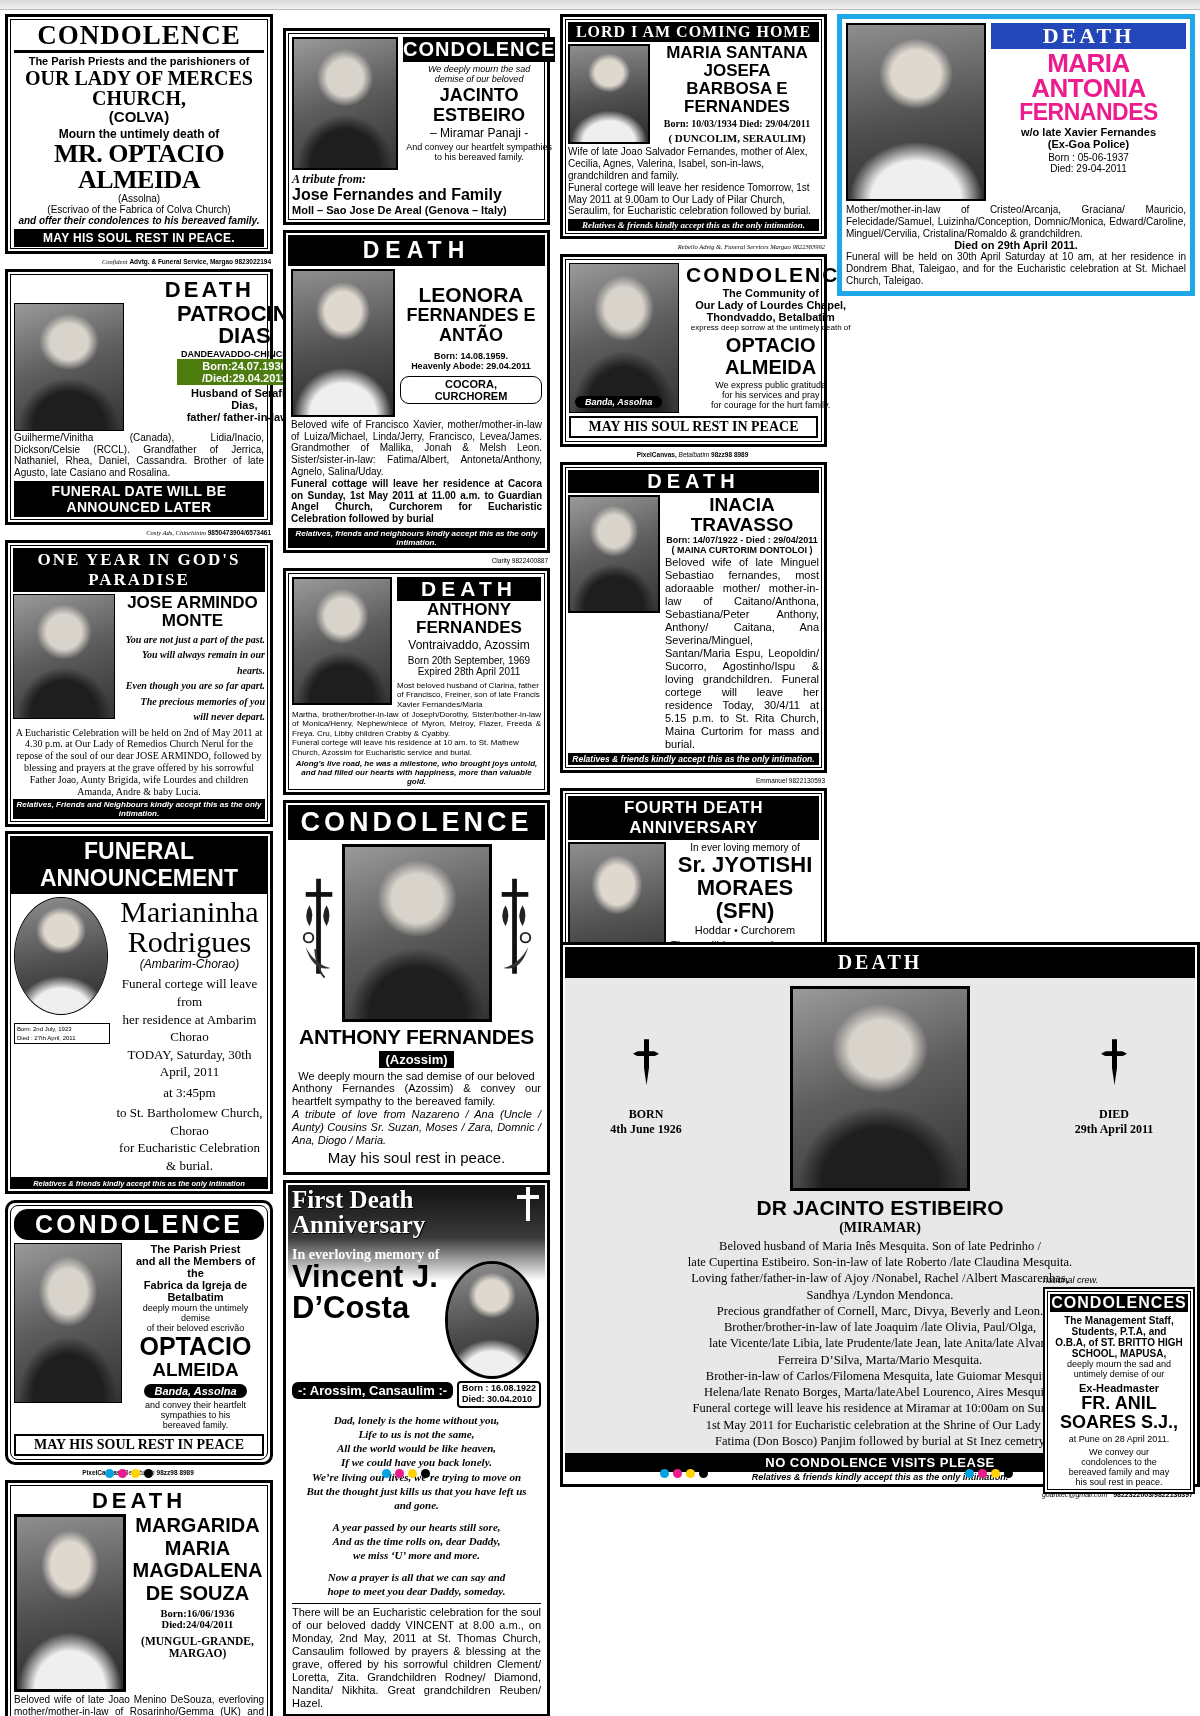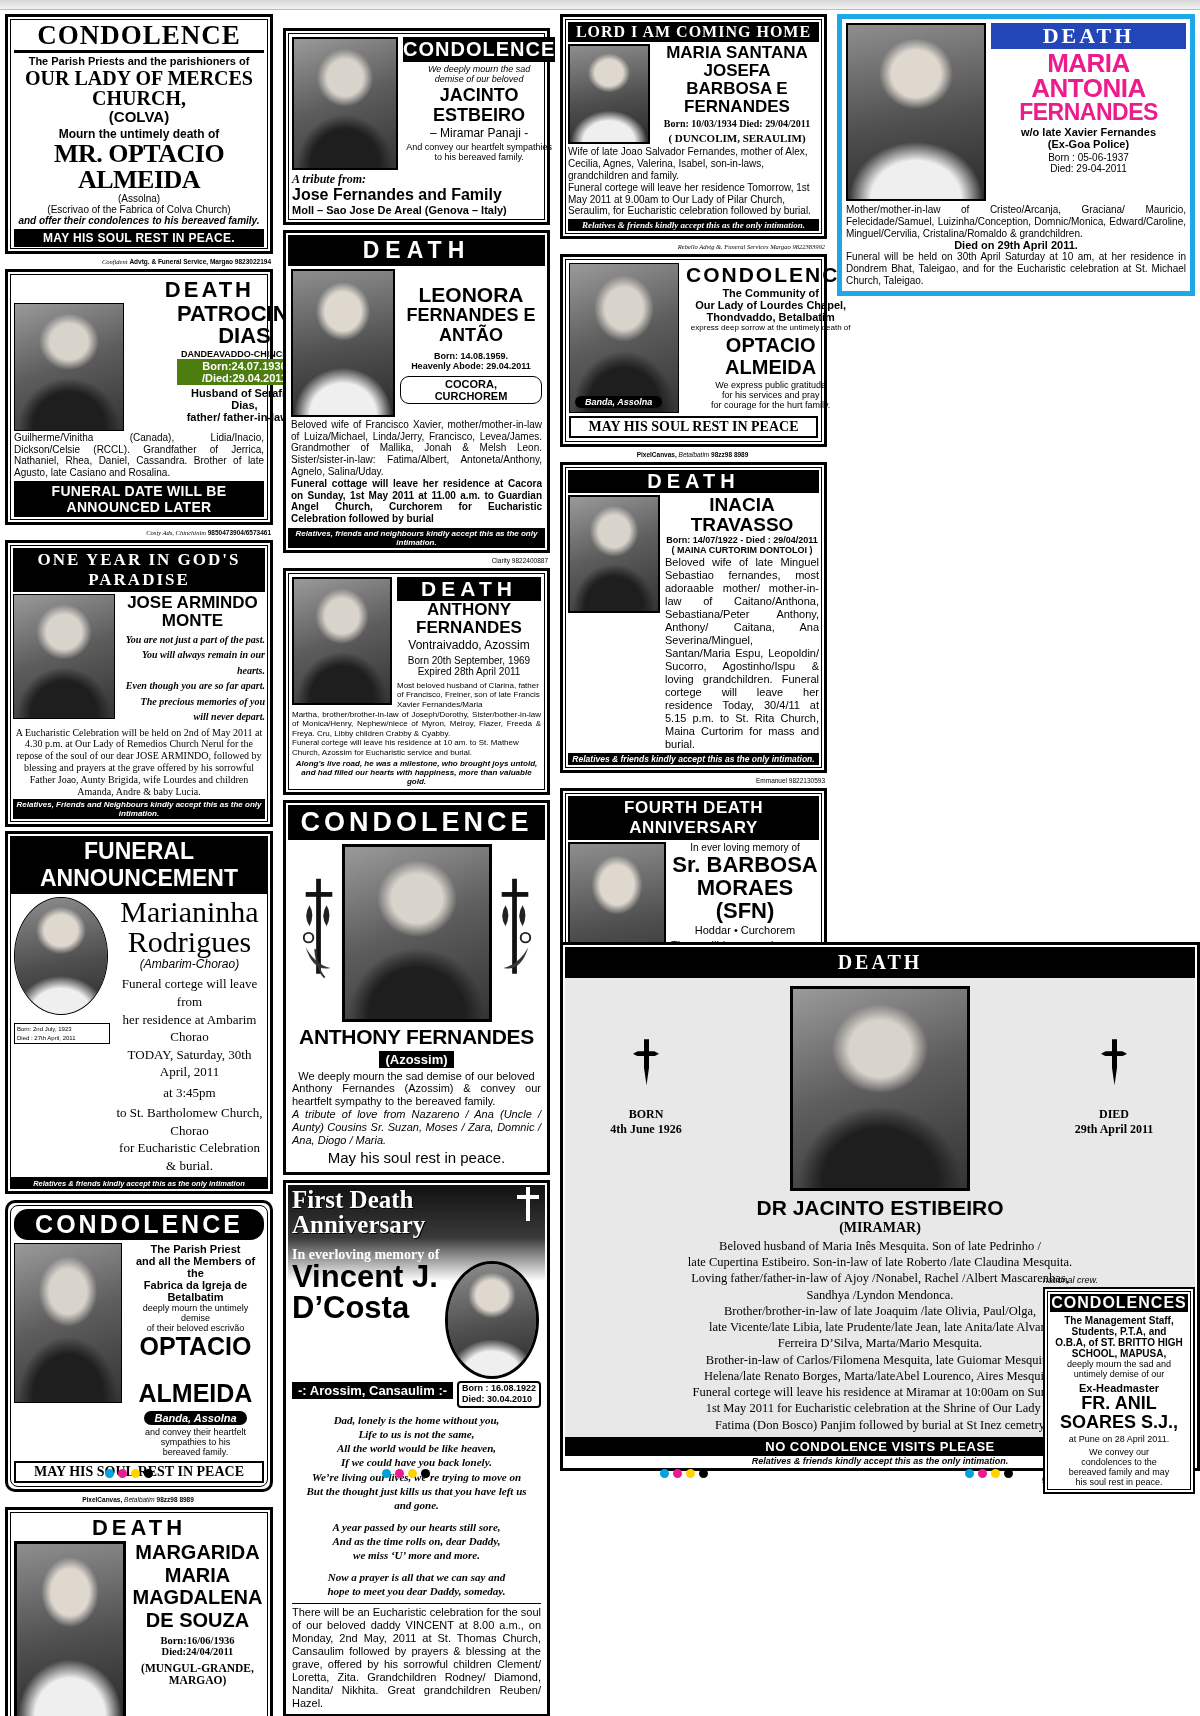--- a/index.html
+++ b/index.html
@@ -222,21 +222,21 @@
           <div style="background:#000;color:#fff;border-radius:14px;text-align:center;font-size:25px;font-weight:bold;letter-spacing:3px;padding:1px 0;">CONDOLENCE</div>
           <div class="ph-row" style="margin-top:3px;">
             <div class="photo" style="width:108px;height:160px;flex:none;"></div>
             <div style="flex:1;text-align:center;">
               <div class="b t11">The Parish Priest</div>
               <div class="b t11">and all the Members of the</div>
               <div class="b t11">Fabrica da Igreja de Betalbatim</div>
               <div class="t9">deeply mourn the untimely demise</div>
               <div class="t9">of their beloved escrivão</div>
               <div class="b" style="font-size:25px;line-height:1.02;margin-top:1px;">OPTACIO</div>
-              <div class="b" style="font-size:25px;line-height:1.02;margin-top:21px;">ALMEIDA</div>
+              <div class="b" style="font-size:19px;line-height:1.02;">ALMEIDA</div>
               <div style="margin:2px 0 1px;"><span class="pill">Banda, Assolna</span></div>
               <div class="t9">and convey their heartfelt</div>
               <div class="t9">sympathies  to his</div>
               <div class="t9">bereaved family.</div>
             </div>
           </div>
           <div class="msrip" style="margin-top:4px;">MAY HIS SOUL REST IN PEACE</div>
         </div>
       </div>
       <div class="credit" style="text-align:center;font-style:normal;">
@@ -385,21 +385,21 @@
             <div style="display:flex;align-items:flex-start;">
               <div style="flex:1;">
                 <div class="b" style="font-size:31px;line-height:1;color:#000;">Vincent J.</div>
                 <div class="b" style="font-size:31px;line-height:1;color:#000;">D’Costa</div>
               </div>
               <div style="width:96px;flex:none;">
                 <div class="photo f oval" style="width:94px;height:118px;border:3px solid #000;"></div>
               </div>
             </div>
             <div style="display:flex;align-items:flex-start;justify-content:space-between;margin-top:2px;">
-              <div><span class="boxlabel" style="font-size:13px;">-: Arossim, Cansaulim :-</span></div>
+              <div><span class="boxlabel" style="font-size:13px;border-radius:6px;">-: Arossim, Cansaulim :-</span></div>
               <div style="border:2px solid #000;border-radius:4px;padding:0 3px;font-size:9px;font-weight:bold;line-height:1.25;">
                 <div>Born : 16.08.1922</div>
                 <div>Died: 30.04.2010</div>
               </div>
             </div>
             <div class="serif b i ctr" style="font-size:11px;line-height:1.3;margin-top:5px;">
               <div>Dad, lonely is the home without you,</div>
               <div>Life to us is not the same,</div>
               <div>All the world would be like heaven,</div>
               <div>If we could have you back lonely.</div>
@@ -488,21 +488,21 @@
       </div>
       <div class="credit" style="font-style:normal;">Emmanuel 9822130593</div>
 
       <div class="ad">
         <div class="inner" style="padding:2px;">
           <div class="banner-black" style="font-size:17px;letter-spacing:.5px;">FOURTH DEATH ANNIVERSARY</div>
           <div class="ph-row" style="margin-top:2px;">
             <div class="photo f" style="width:98px;height:150px;flex:none;border:2px solid #000;"></div>
             <div style="flex:1;text-align:center;">
               <div class="t10">In ever loving memory of</div>
-              <div class="b" style="font-size:22px;line-height:1.05;">Sr. BARBOSA</div>
+              <div class="b" style="font-size:22px;line-height:1.05;">Sr. JYOTISHI</div>
               <div class="b" style="font-size:22px;line-height:1.05;">MORAES (SFN)</div>
               <div class="t11" style="margin-top:2px;">Hoddar • Curchorem</div>
               <div class="just t11 lead" style="margin-top:3px;">There will be a requiem mass for the Soul of Sr. JYOTISHI MORAES on 1st May, 2011 at 6.30 am. at Our Lady of Health Church, Sancoale- Goa, offered by her sorrowful family.</div>
             </div>
           </div>
         </div>
       </div>
 
       <div class="ad">
         <div class="inner" style="padding:3px;">
@@ -592,20 +592,21 @@
                 <div class="serif b t12">29th April 2011</div>
               </div>
             </div>
             <div class="ctr b" style="font-size:21px;margin-top:5px;">DR JACINTO ESTIBEIRO</div>
             <div class="ctr serif b" style="font-size:14px;">(MIRAMAR)</div>
             <div class="serif ctr" style="font-size:12.5px;line-height:1.3;margin-top:2px;">
               <div>Beloved husband of Maria Inês Mesquita. Son of late Pedrinho /</div>
               <div>late Cupertina Estibeiro. Son-in-law of late Roberto /late Claudina Mesquita.</div>
               <div>Loving father/father-in-law of Ajoy /Nonabel, Rachel /Albert Mascarenhas,</div>
               <div>Sandhya /Lyndon Mendonca.</div>
+              <div>Precious grandfather of Cornell, Marc, Divya, Beverly and Leon.</div>
               <div>Brother/brother-in-law of late Joaquim /late Olivia, Paul/Olga,</div>
               <div>late Vicente/late Libia, late Prudente/late Jean, late Anita/late Alvaro</div>
               <div>Ferreira D’Silva, Marta/Mario Mesquita.</div>
               <div>Brother-in-law of Carlos/Filomena Mesquita, late Guiomar Mesquita,</div>
               <div>Helena/late Renato Borges, Marta/lateAbel Lourenco, Aires Mesquita.</div>
               <div>Funeral cortege will leave his residence at Miramar at     10:00am  on Sunday,</div>
               <div>1st May 2011  for Eucharistic celebration at the   Shrine of Our Lady of</div>
               <div>Fatima (Don Bosco) Panjim   followed by burial at St Inez cemetry</div>
             </div>
           </div>

